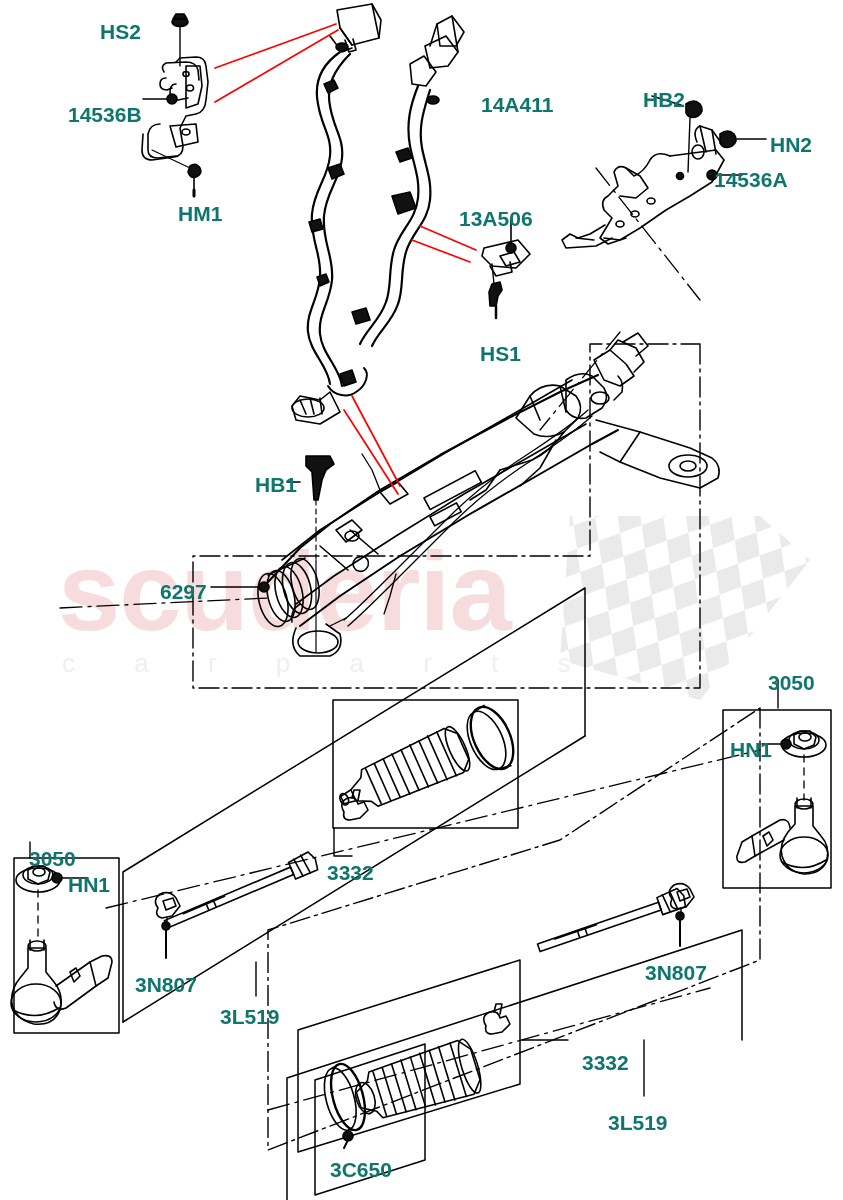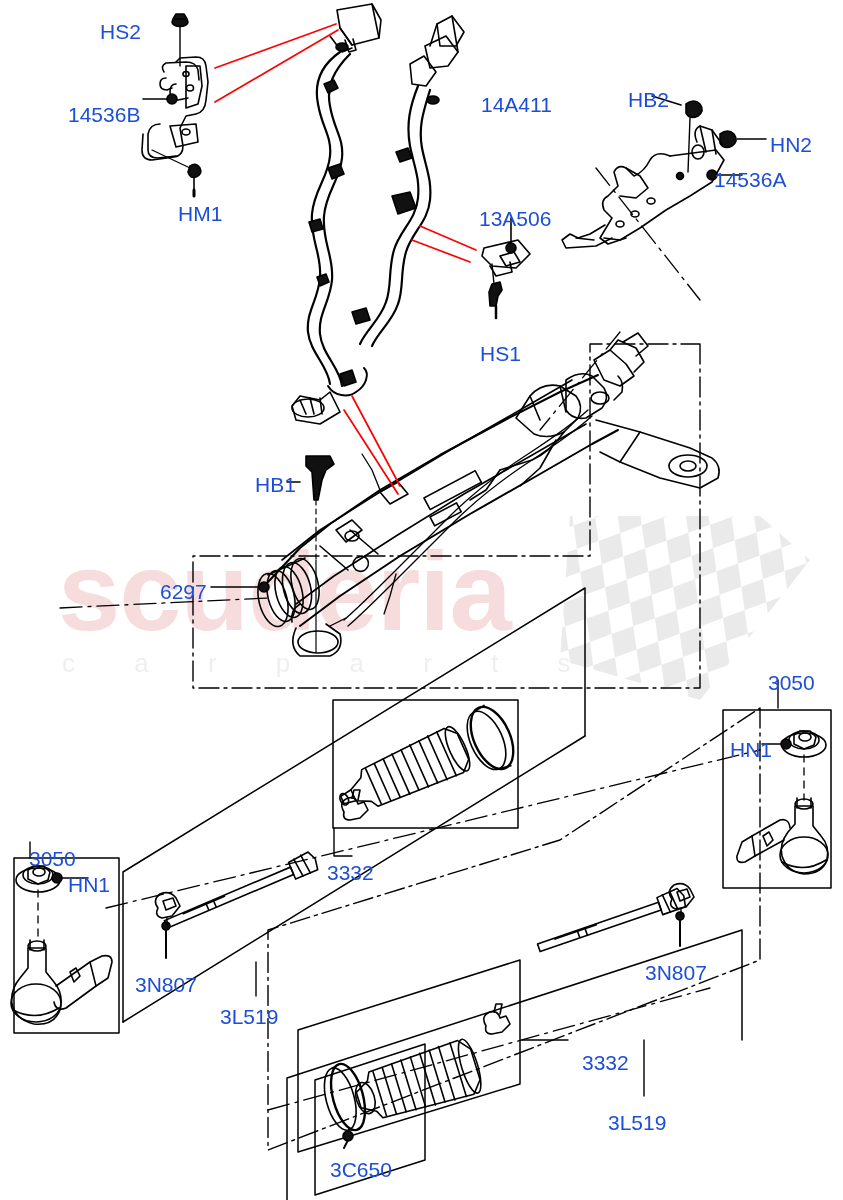--- a/index.html
+++ b/index.html
@@ -11,22 +11,22 @@
   .wm{position:absolute;pointer-events:none;user-select:none;}
   .wm-main{
     left:58px;top:536px;font-size:112px;font-weight:bold;letter-spacing:-1px;
     color:#f6dcdc;font-family:"Liberation Sans",sans-serif;line-height:1;
   }
   .wm-sub{
     left:62px;top:648px;font-size:26px;letter-spacing:26px;
     color:#efefef;font-family:"Liberation Sans",sans-serif;font-weight:normal;
   }
   .lbl{
-    position:absolute;color:#1d4ed8;font-family:"Liberation Sans",sans-serif;
-    font-size:21px;font-weight:normal;white-space:nowrap;line-height:1;
+    position:absolute;color:#0f766e;font-family:"Liberation Sans",sans-serif;
+    font-size:21px;font-weight:bold;white-space:nowrap;line-height:1;
   }
 </style>
 </head>
 <body>
 
 <div id="stage">
 
   <div class="wm wm-main">scuderia</div>
   <div class="wm wm-sub">c a r p a r t s</div>
 
@@ -401,23 +401,23 @@
         <path d="M344,410 L398,494"></path>
       </g>
 
     </g>
   </svg>
 
   <div class="lbl" style="left:100px;top:21px">HS2</div>
   <div class="lbl" style="left:68px;top:104px">14536B</div>
   <div class="lbl" style="left:178px;top:203px">HM1</div>
   <div class="lbl" style="left:481px;top:94px">14A411</div>
-  <div class="lbl" style="left:479px;top:208px">13A506</div>
+  <div class="lbl" style="left:459px;top:208px">13A506</div>
   <div class="lbl" style="left:480px;top:343px">HS1</div>
-  <div class="lbl" style="left:628px;top:89px">HB2</div>
+  <div class="lbl" style="left:643px;top:89px">HB2</div>
   <div class="lbl" style="left:770px;top:134px">HN2</div>
   <div class="lbl" style="left:714px;top:169px">14536A</div>
   <div class="lbl" style="left:255px;top:474px">HB1</div>
   <div class="lbl" style="left:160px;top:581px">6297</div>
   <div class="lbl" style="left:768px;top:672px">3050</div>
   <div class="lbl" style="left:730px;top:739px">HN1</div>
   <div class="lbl" style="left:327px;top:862px">3332</div>
   <div class="lbl" style="left:29px;top:848px">3050</div>
   <div class="lbl" style="left:68px;top:874px">HN1</div>
   <div class="lbl" style="left:135px;top:974px">3N807</div>

